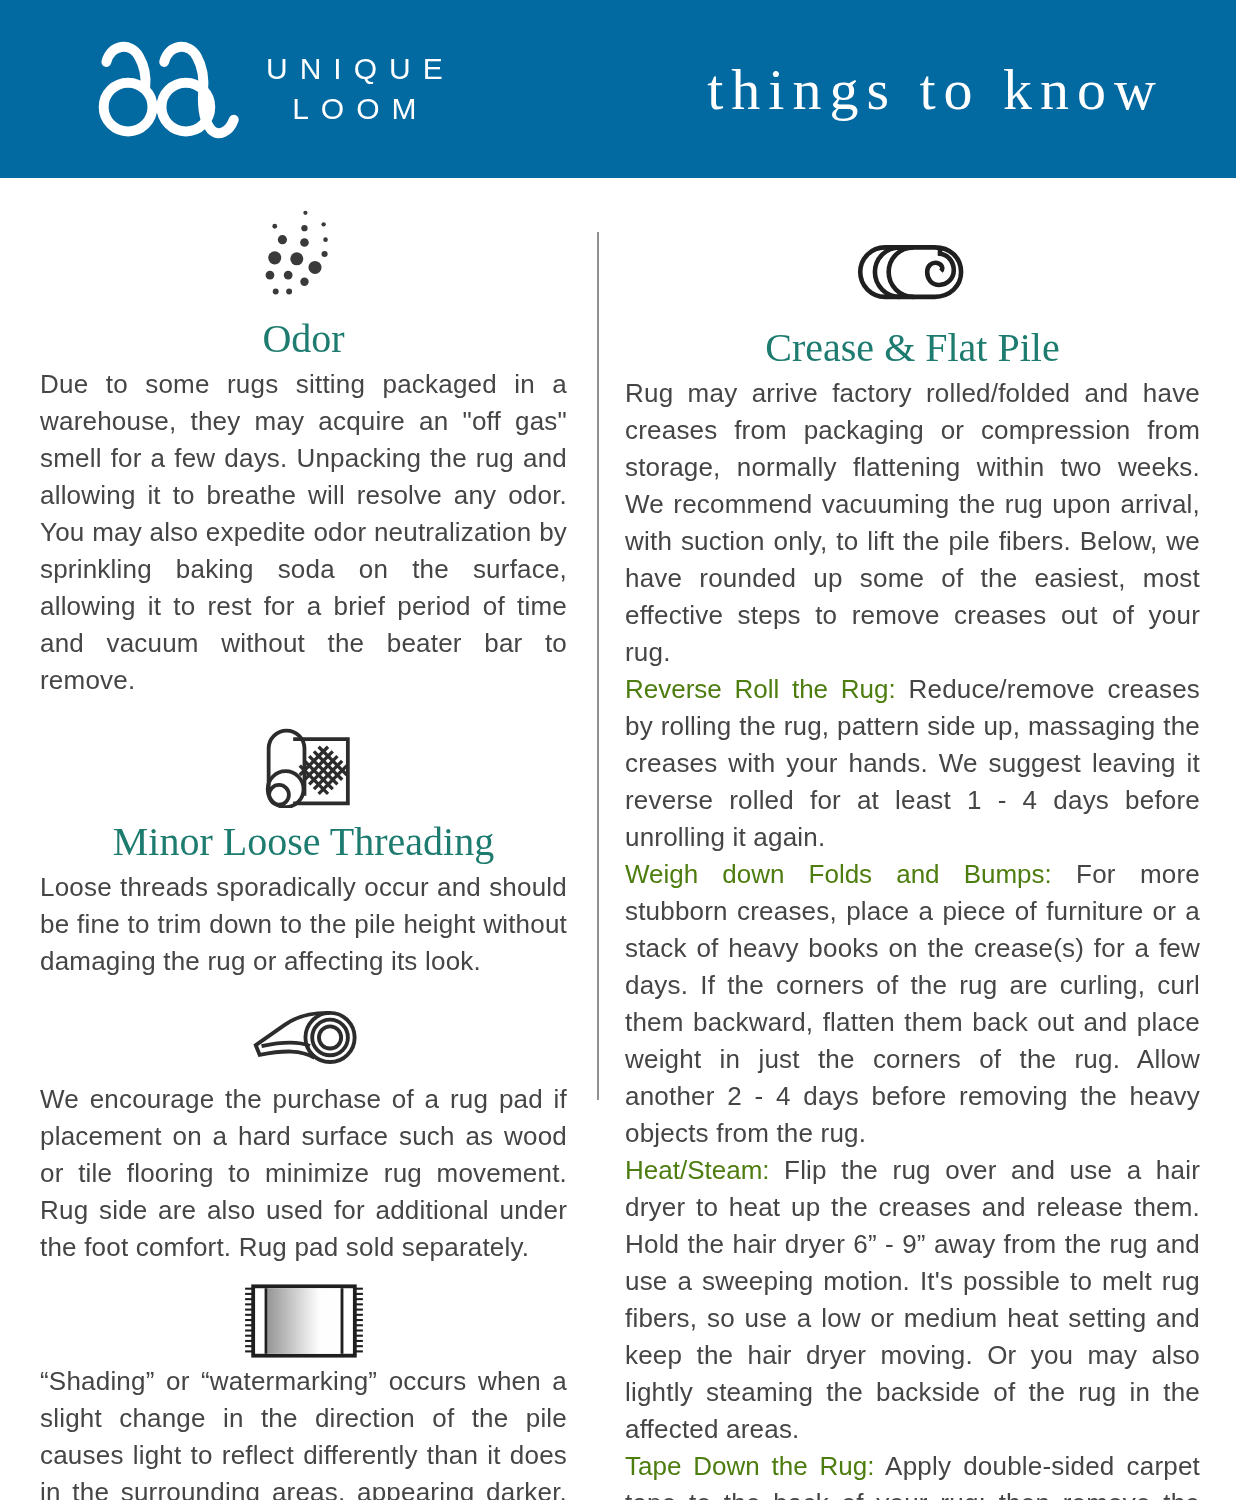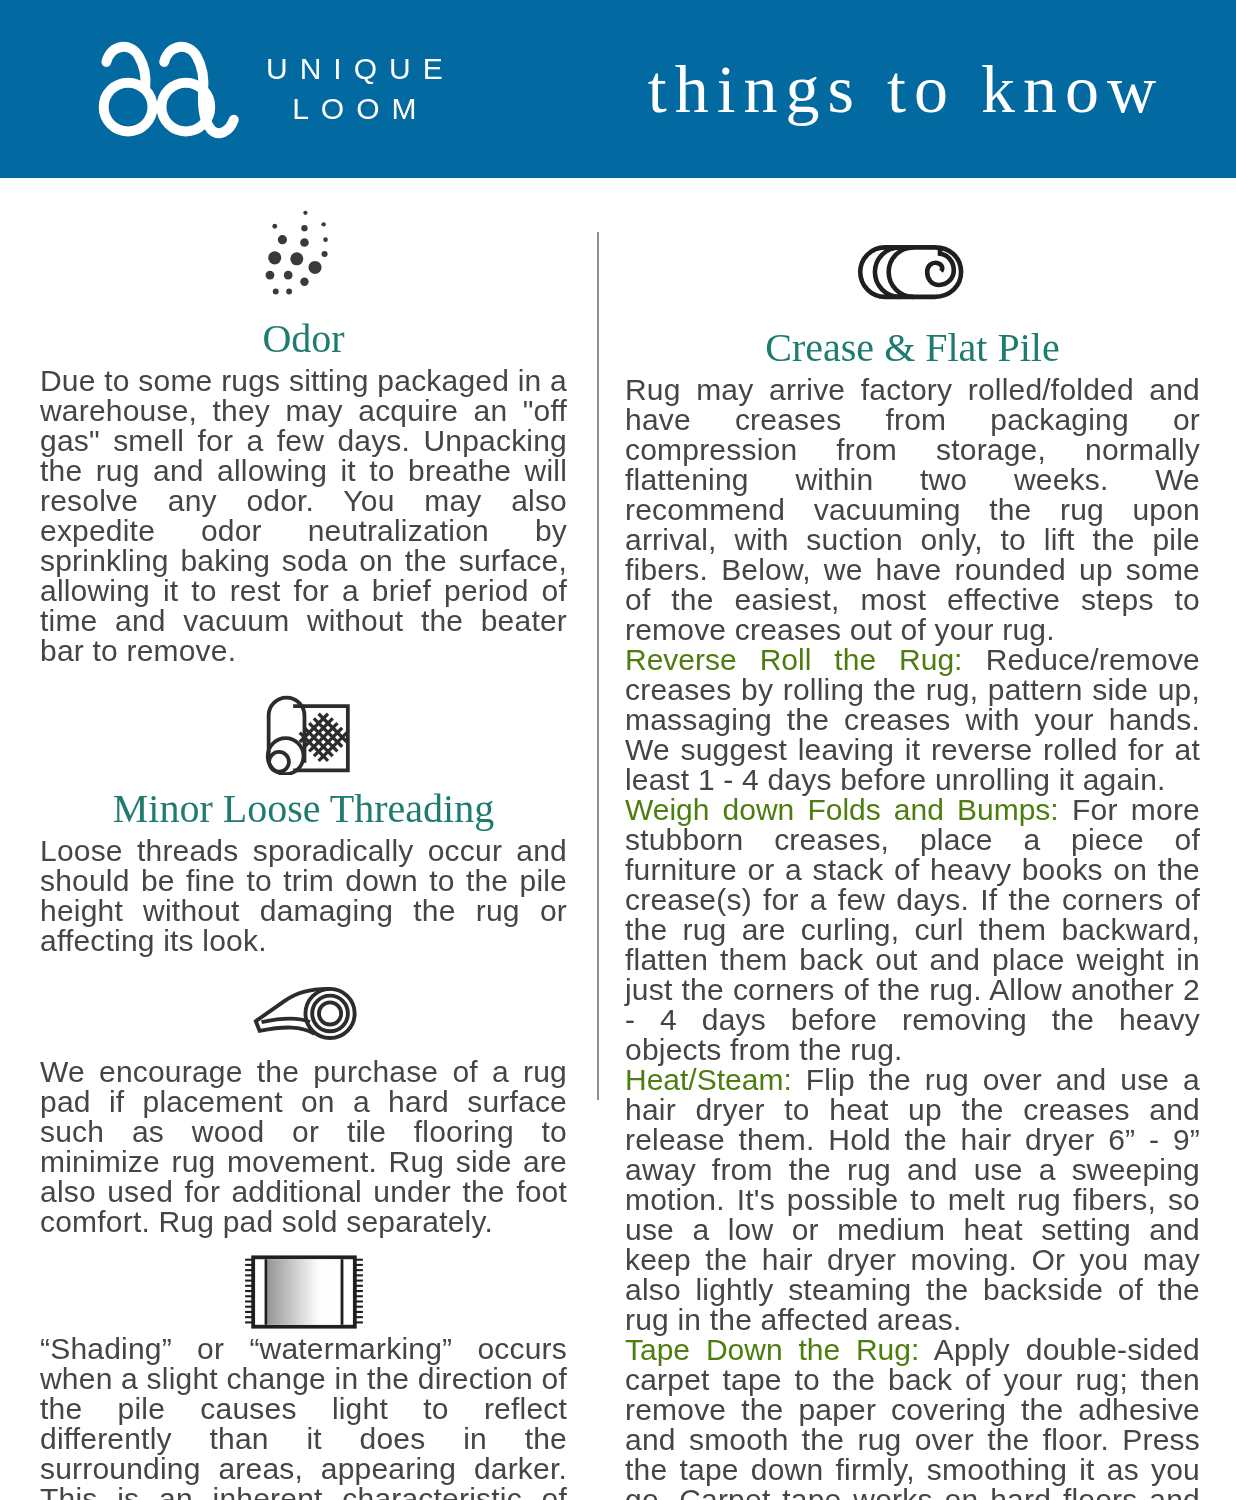--- a/index.html
+++ b/index.html
@@ -13,36 +13,36 @@
   }
   .logo{display:flex;align-items:center;margin-left:90px;}
   .logo svg{display:block;}
   .brand{
     color:#fff;margin-left:24px;font-size:30px;line-height:40px;
     letter-spacing:12px;text-align:center;font-weight:400;
   }
   .brand div{text-align:center;}
   .header-title{
     color:#fff;font-family:"Liberation Serif",serif;font-weight:400;
-    font-size:68px;letter-spacing:8px;margin-left:auto;margin-right:72px;
+    font-size:58px;letter-spacing:8px;margin-left:auto;margin-right:72px;
     white-space:nowrap;
   }
   
   .content{display:flex;padding:0 36px 0 40px;height:932px;}
   .col-left{width:527px;}
   .divider{width:2px;background:#909090;margin:54px 0 10px 30px;}
   .col-right{flex:1;padding-left:26px;}
 
   .icon-row{text-align:center;}
   .sec-title{
     font-family:"Liberation Serif",serif;font-weight:400;color:#1E7B6F;
     font-size:40px;line-height:44px;text-align:center;margin:8px 0 5px;
   }
   p.body{
-    font-size:30px;line-height:30px;text-align:justify;margin:0;
+    font-size:26px;line-height:37px;text-align:justify;margin:0;
     color:#454545;letter-spacing:0.2px;
   }
   .sec-odor .icon-row{margin-top:27px;}
   .sec-threading .icon-row{margin-top:10px;}
   .sec-rugpad .icon-row{margin-top:15px;}
   .sec-shading .icon-row{margin-top:17px;}
 
   .r-icon-row{text-align:center;margin-top:62px;}
   .col-right .sec-title{margin-top:16px;}
   .tip{margin-top:31px;}

